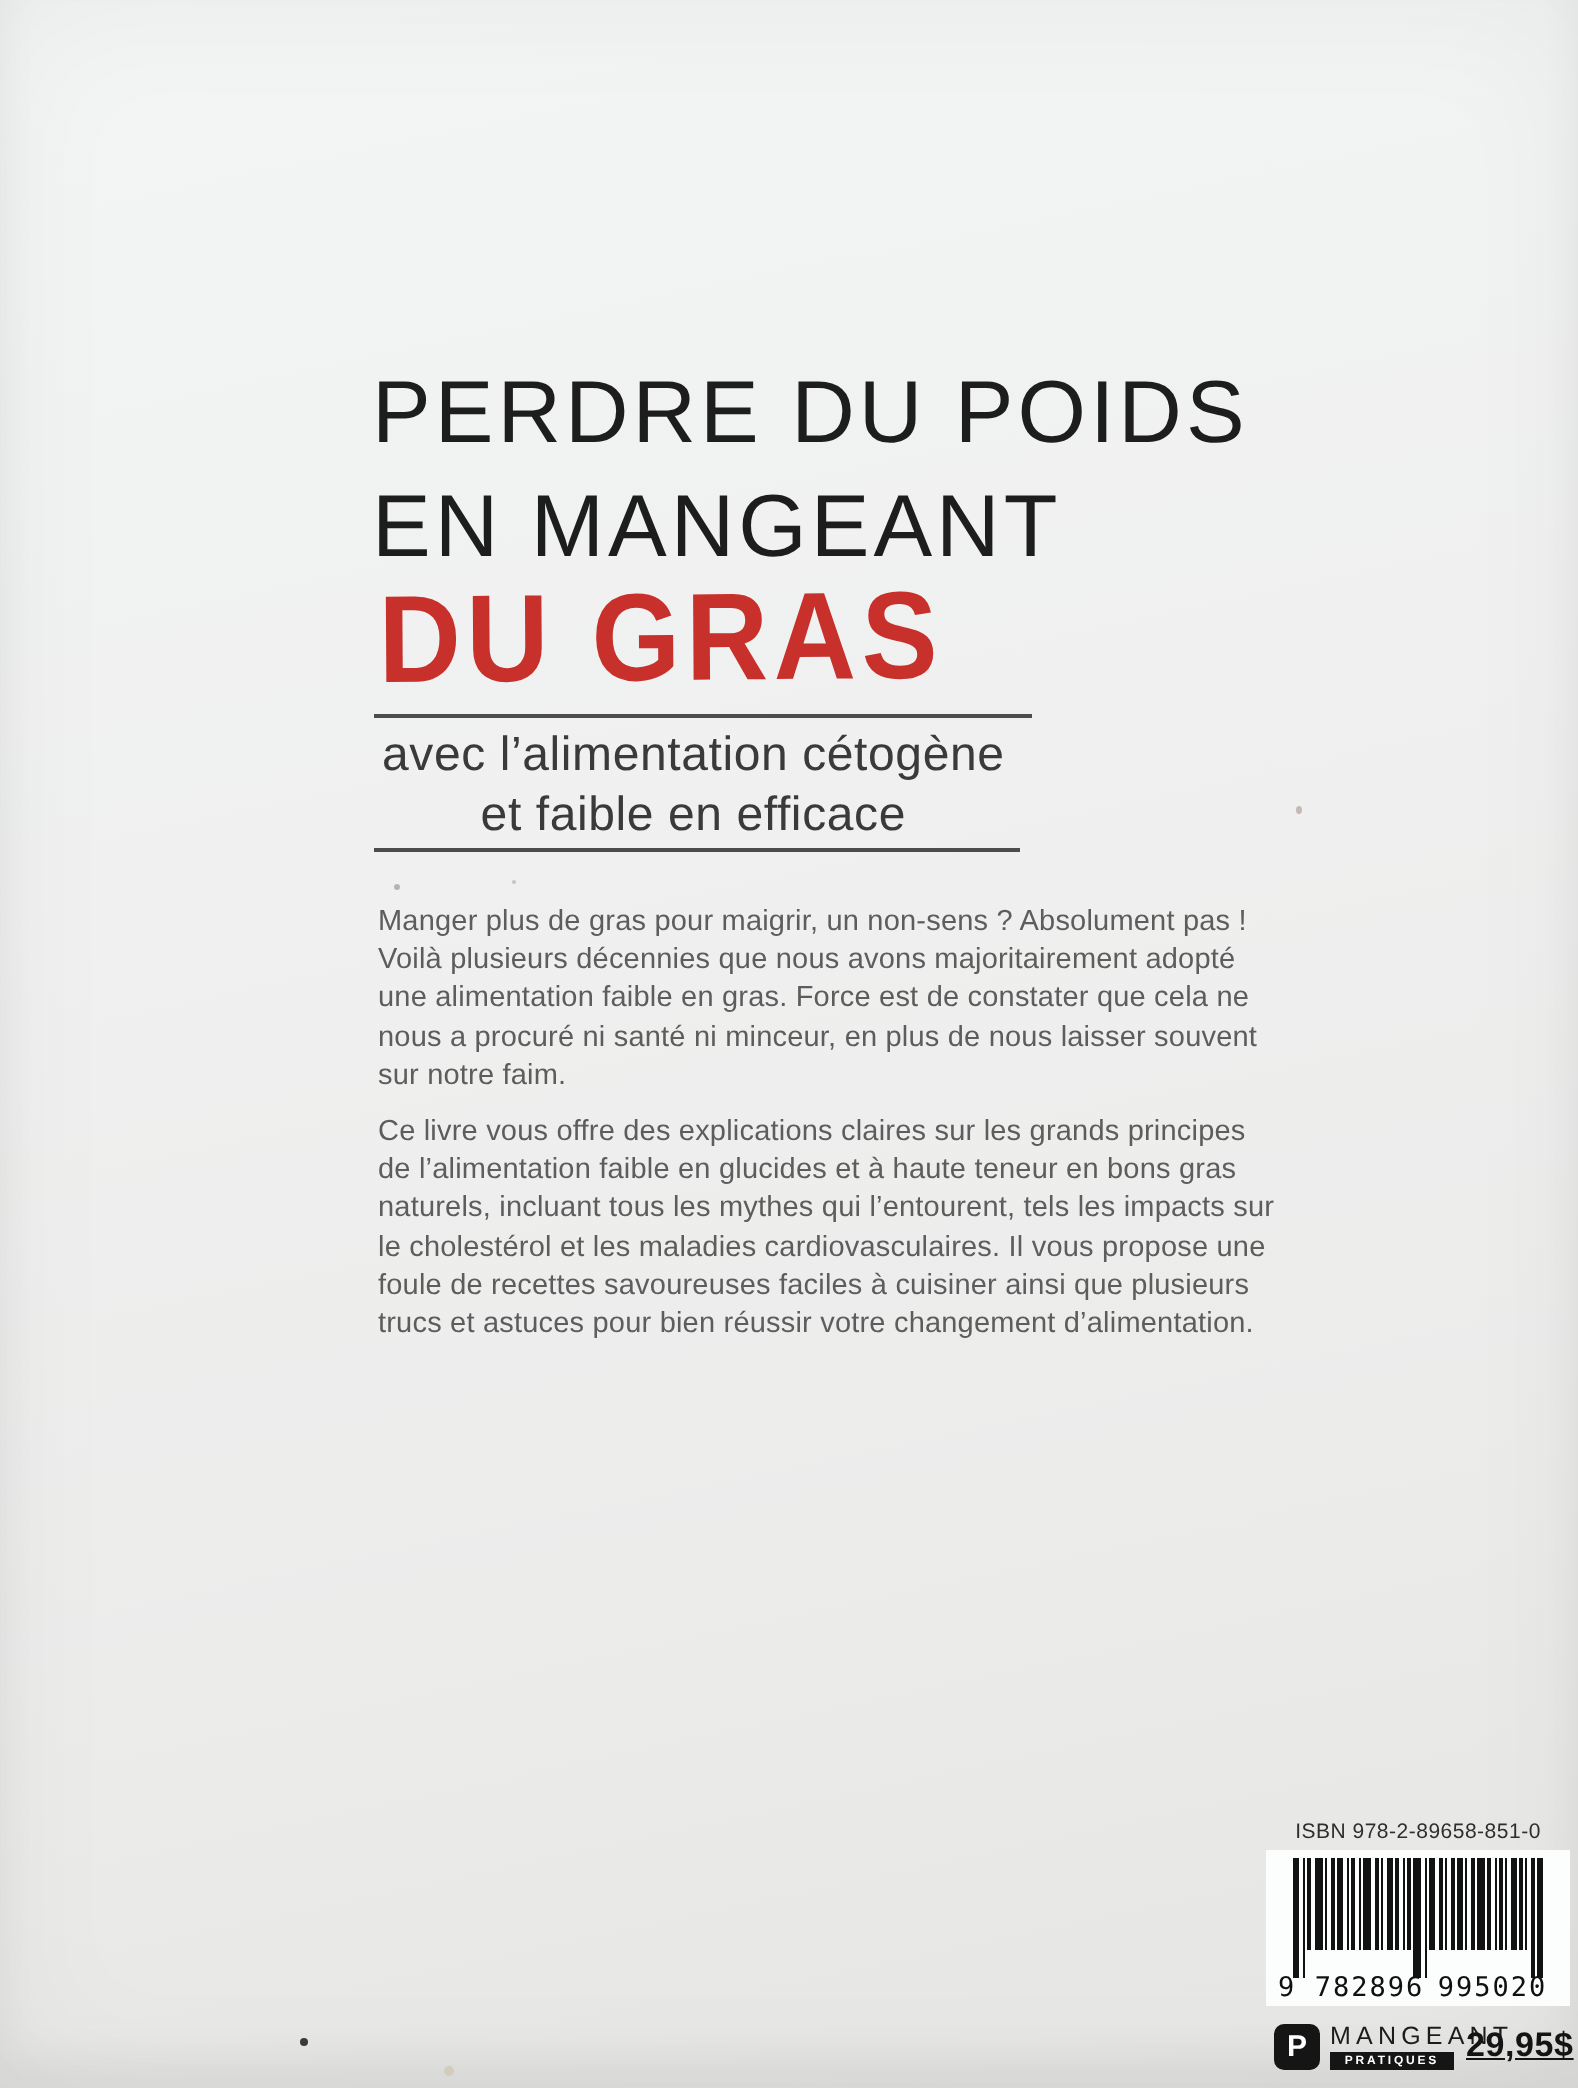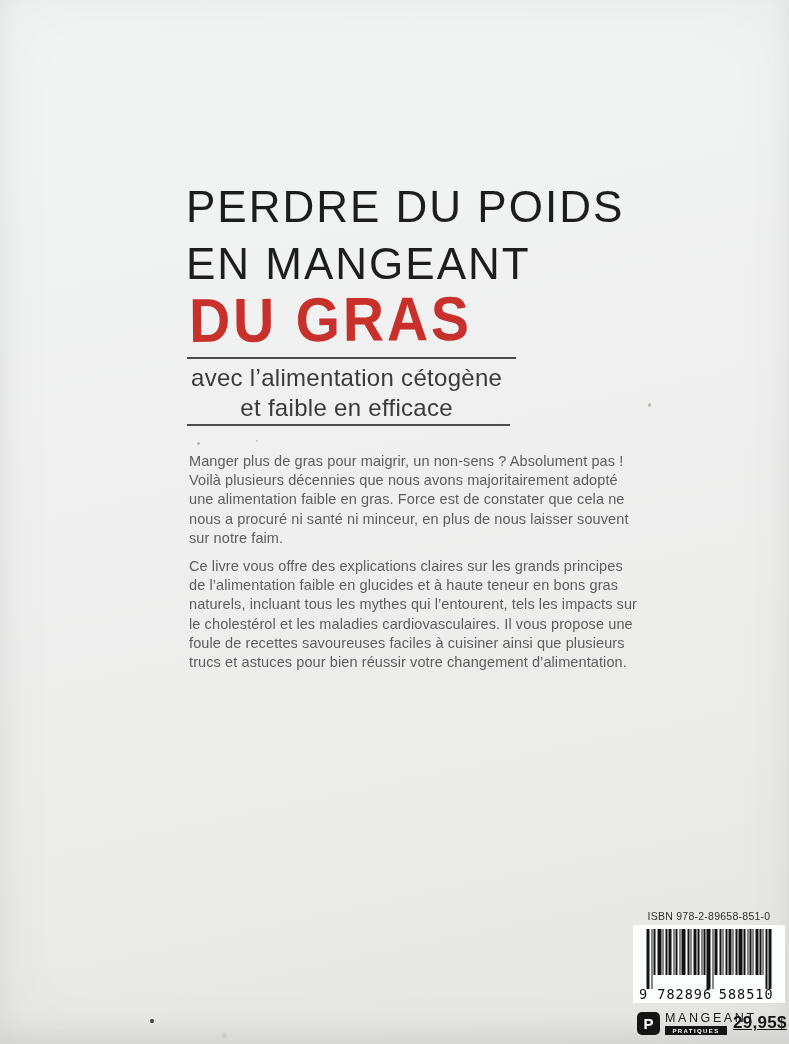--- a/index.html
+++ b/index.html
@@ -115,21 +115,21 @@
     <p>Manger plus de gras pour maigrir, un non-sens ? Absolument pas ! Voilà plusieurs décennies que nous avons majoritairement adopté une alimentation faible en gras. Force est de constater que cela ne nous a procuré ni santé ni minceur, en plus de nous laisser souvent sur notre faim.</p>
     <p>Ce livre vous offre des explications claires sur les grands principes de l’alimentation faible en glucides et à haute teneur en bons gras naturels, incluant tous les mythes qui l’entourent, tels les impacts sur le cholestérol et les maladies cardiovasculaires. Il vous propose une foule de recettes savoureuses faciles à cuisiner ainsi que plusieurs trucs et astuces pour bien réussir votre changement d’alimentation.</p>
   </div>
 
   <div class="isbn">ISBN 978-2-89658-851-0</div>
   <div class="barcode-box">
     <div class="bars"><i class="tall" style="width: 3px; margin-right: 2px;"></i><i class="tall" style="width: 1px; margin-right: 1px;"></i><i style="width: 2px; margin-right: 2px;"></i><i style="width: 4px; margin-right: 1px;"></i><i style="width: 1px; margin-right: 2px;"></i><i style="width: 2px; margin-right: 1px;"></i><i style="width: 3px; margin-right: 2px;"></i><i style="width: 1px; margin-right: 1px;"></i><i style="width: 2px; margin-right: 2px;"></i><i style="width: 1px; margin-right: 1px;"></i><i style="width: 4px; margin-right: 2px;"></i><i style="width: 2px; margin-right: 1px;"></i><i style="width: 1px; margin-right: 2px;"></i><i style="width: 3px; margin-right: 1px;"></i><i style="width: 2px; margin-right: 2px;"></i><i style="width: 1px; margin-right: 1px;"></i><i style="width: 2px; margin-right: 1px;"></i><i class="tall" style="width: 4px; margin-right: 2px;"></i><i class="tall" style="width: 1px; margin-right: 1px;"></i><i style="width: 3px; margin-right: 2px;"></i><i style="width: 2px; margin-right: 1px;"></i><i style="width: 1px; margin-right: 2px;"></i><i style="width: 2px; margin-right: 1px;"></i><i style="width: 3px; margin-right: 1px;"></i><i style="width: 1px; margin-right: 2px;"></i><i style="width: 2px; margin-right: 1px;"></i><i style="width: 4px; margin-right: 1px;"></i><i style="width: 2px; margin-right: 2px;"></i><i style="width: 1px; margin-right: 1px;"></i><i style="width: 2px; margin-right: 1px;"></i><i style="width: 1px; margin-right: 2px;"></i><i style="width: 3px; margin-right: 1px;"></i><i style="width: 2px; margin-right: 1px;"></i><i style="width: 1px; margin-right: 2px;"></i><i class="tall" style="width: 2px; margin-right: 1px;"></i><i class="tall" style="width: 3px; margin-right: 0px;"></i></div>
     <div class="bar-digits">
       <span class="first">9</span>
       <span class="grp">782896</span>
-      <span class="grp">588510</span>
+      <span class="grp">995020</span>
     </div>
   </div>
 
   <div class="publisher">
     <div class="pub-logo">P</div>
     <div class="pub-name">MANGEANT</div>
     <div class="pub-tag">PRATIQUES</div>
   </div>
   <div class="price">29,95$</div>
 

